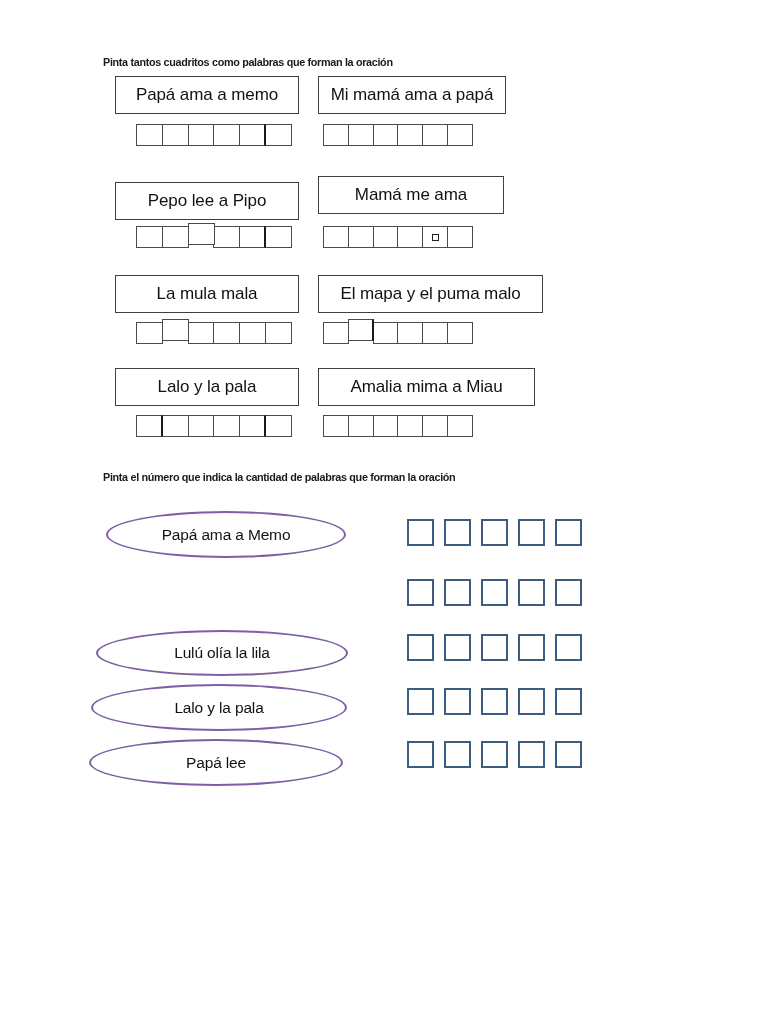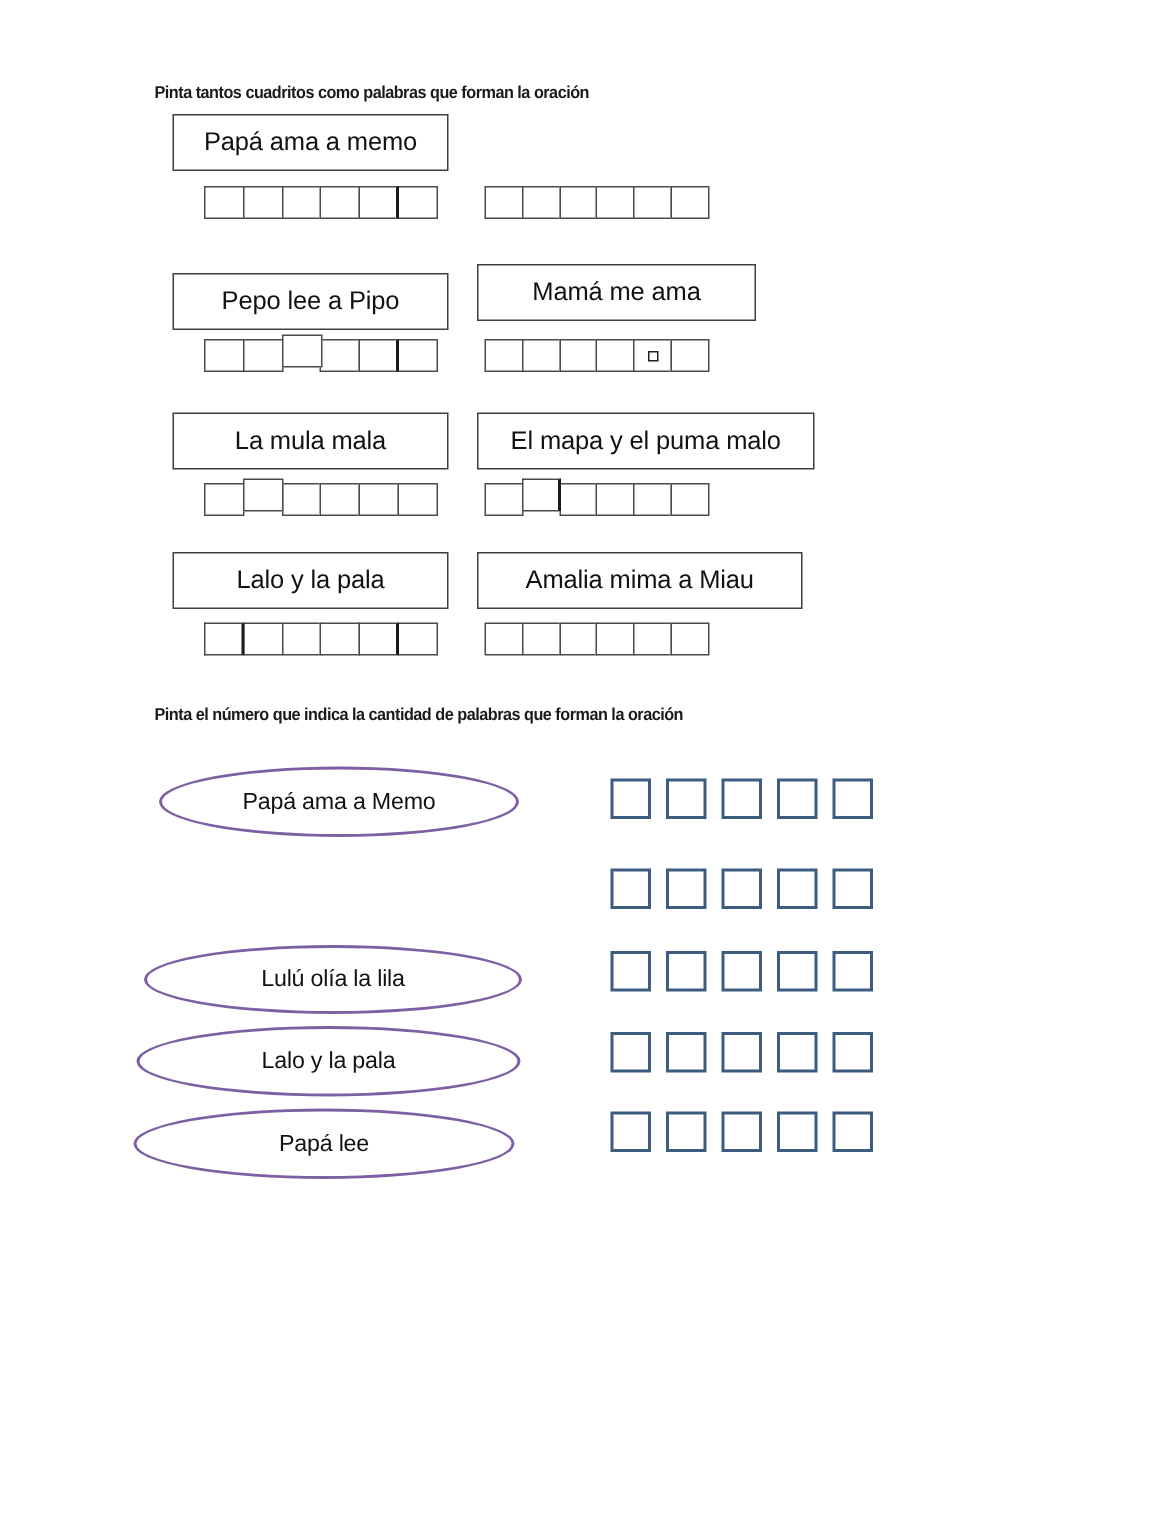--- a/index.html
+++ b/index.html
@@ -127,20 +127,21 @@
   .choice-box + .choice-box { margin-left: 10px; }
 </style>
 </head>
 <body>
 
 <div class="page">
 
   <div class="instruction" id="instruction-1">Pinta tantos cuadritos como palabras que forman la oración</div>
 
   <div class="sentence-box" style="left:115px; top:76px; width:184px; height:38px;">Papá ama a memo</div>
+  <div class="sentence-box" style="left:318px; top:76px; width:188px; height:38px;">Mi mamá ama a papá</div>
 
   <div class="cell-strip" style="left:136px; top:124px; height:22px;">
     <div class="cell" style="width:27px;height:22px;"></div>
     <div class="cell" style="width:27px;height:22px;"></div>
     <div class="cell" style="width:27px;height:22px;"></div>
     <div class="cell" style="width:27px;height:22px;"></div>
     <div class="cell thick-right" style="width:27px;height:22px;"></div>
     <div class="cell" style="width:27px;height:22px;"></div>
   </div>
 

